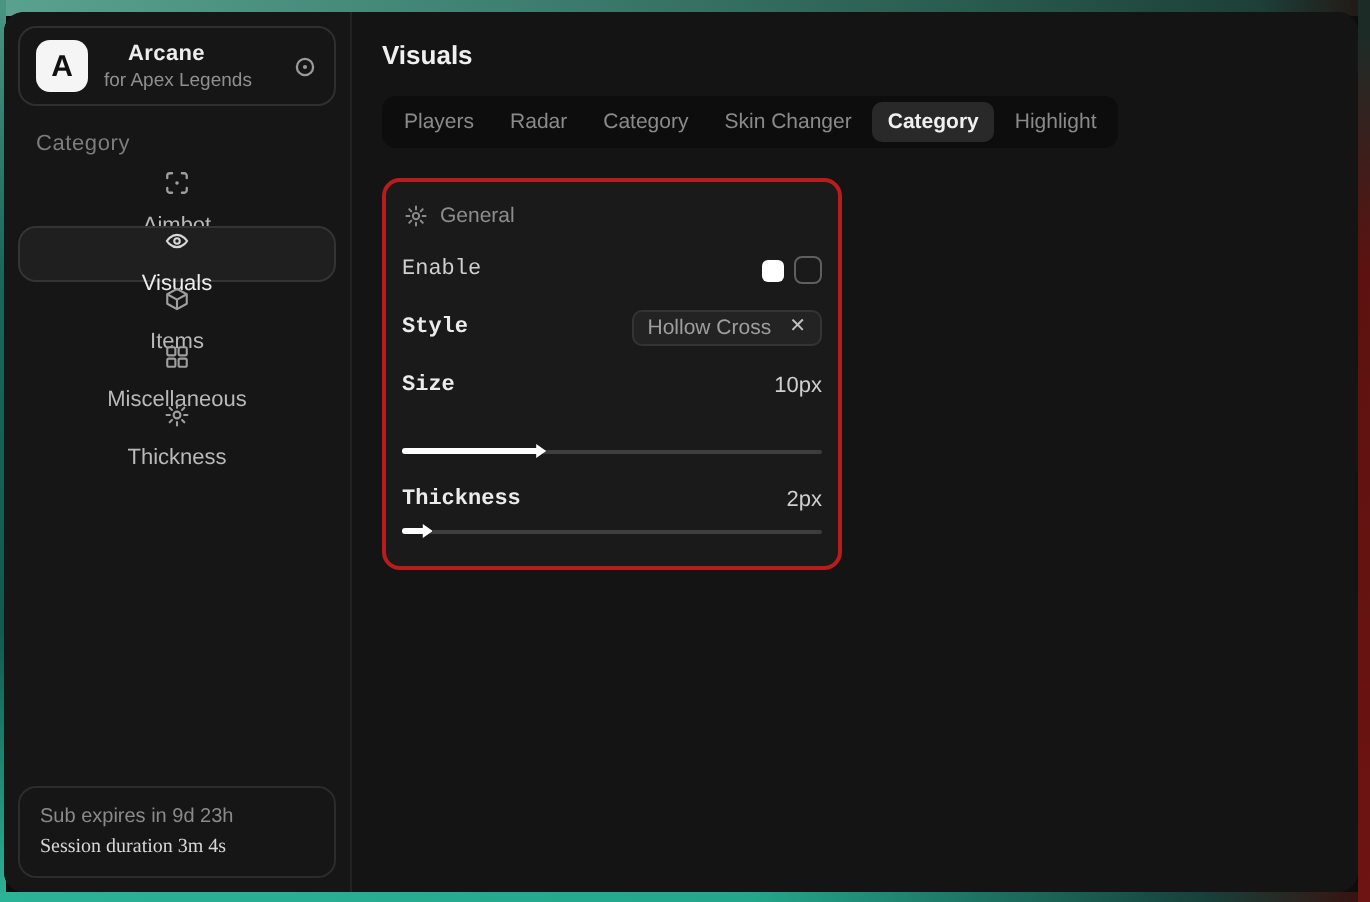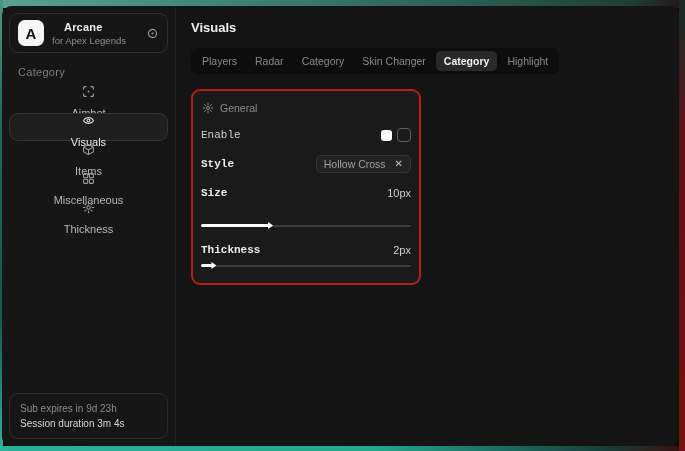--- a/index.html
+++ b/index.html
@@ -35,21 +35,21 @@
   .cat-label{margin:13px 0 6px 9px;font-size:11px;color:#7d7d7d;letter-spacing:.3px;}
   .nav-item{height:28px;display:flex;align-items:center;gap:9px;padding:0 10px;
     border:1px solid transparent;border-radius:9px;color:#b9b9b9;font-size:11px;
     margin-bottom:1px;cursor:pointer;flex-direction:column;}
   .nav-item .ni{color:#9f9f9f;display:flex;flex:none;}
   .nav-item.active{background:#1f1f1f;border-color:#343434;color:#ededed;}
   .nav-item.active .ni{color:#d8d8d8;}
   .sb-footer{margin-top:auto;border:1px solid #2c2c2c;border-radius:9px;
     padding:7px 10px;line-height:15px;}
   .sb-footer .l1{font-size:10px;color:#8a8a8a;}
-  .sb-footer .l2{font-size:10px;color:#d6d6d6;}
+  .sb-footer .l2{font-size:10px;color:#d6d6d6;font-family:Liberation Serif, serif;}
 
   
   .main{flex:1;padding:14px 0 0 15px;background:#141414;}
   .page-title{font-size:13px;font-weight:700;color:#f0f0f0;margin-bottom:13px;}
   .tabbar{display:inline-flex;background:#0d0d0d;border-radius:7px;padding:3px;
     gap:2px;margin-bottom:14px;}
   .tab{font-size:10.5px;color:#8a8a8a;padding:4px 8px;border-radius:5px;cursor:pointer;
     white-space:nowrap;text-align:center;}
   .tab.active{background:#292929;color:#f0f0f0;font-weight:600;}
 

